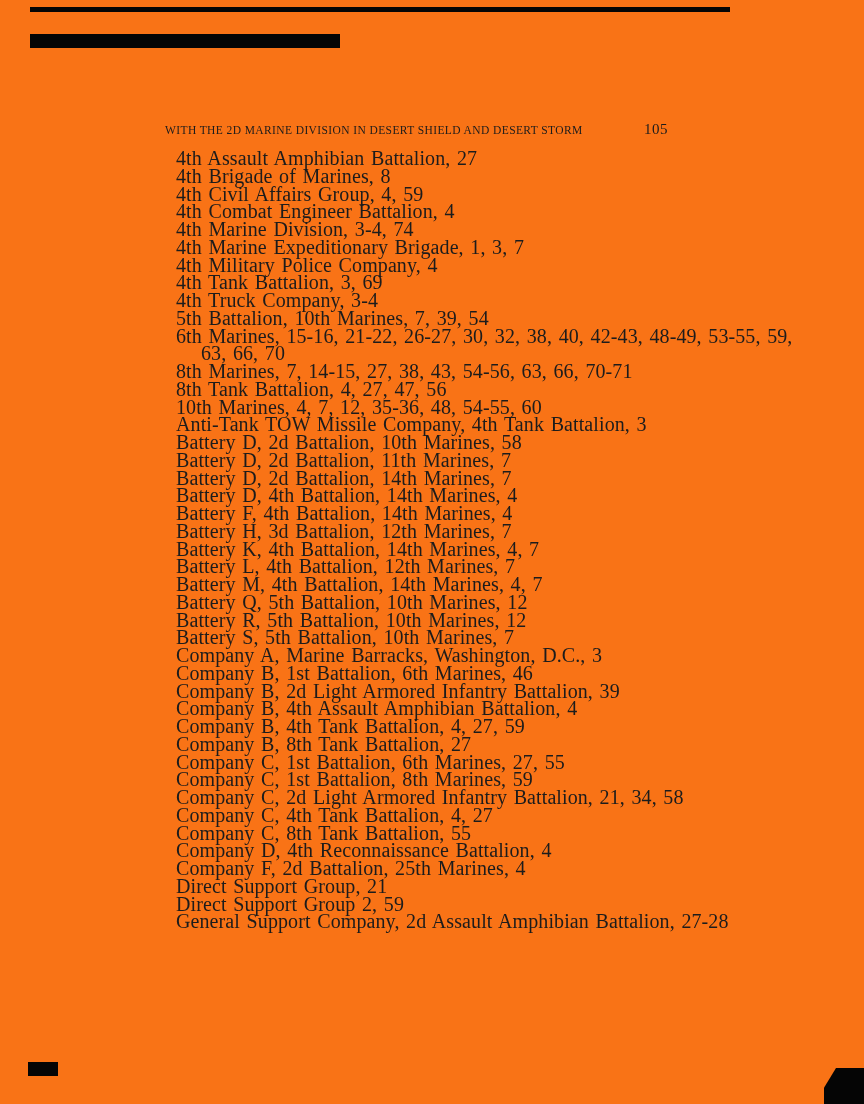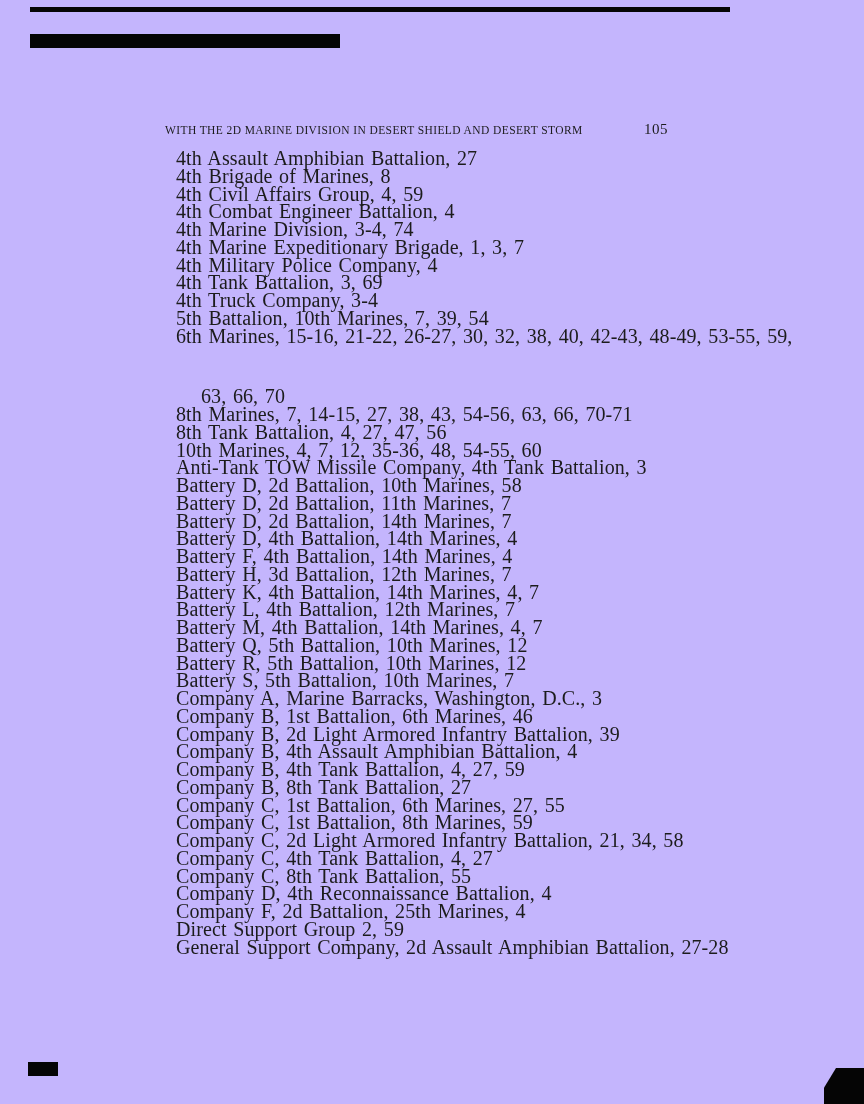--- a/index.html
+++ b/index.html
@@ -11,21 +11,21 @@
     height: 1104px;
     position: relative;
     background: #fbfbf9;
     font-family: "Liberation Serif", serif;
     color: #1c1c1c;
     overflow: hidden;
   }
   .page {
     position: absolute;
     inset: 0;
-    background: #c4b5fd;
+    background: #f97316;
   }
   .artifact {
     position: absolute;
     background: #050505;
   }
   .artifact.top-line {
     left: 30px; top: 7px; width: 700px; height: 5px;
   }
   .artifact.top-bar {
     left: 30px; top: 34px; width: 310px; height: 14px;
@@ -62,21 +62,20 @@
   }
   .index-line {
     line-height: 17.75px;
     height: 17.75px;
     white-space: nowrap;
     letter-spacing: 0.1px;
     word-spacing: 1.5px;
   }
   .index-line.indent {
     padding-left: 25px;
-    margin-top: 43px;
   }
 </style>
 </head>
 <body>
 
 <div class="page">
 
   <div class="artifact top-line"></div>
   <div class="artifact top-bar"></div>
   <div class="artifact bottom-left-mark"></div>
@@ -166,19 +165,20 @@
       <div class="index-line">Company C, 2d Light Armored Infantry Battalion, 21, 34, 58</div>
 
       <div class="index-line">Company C, 4th Tank Battalion, 4, 27</div>
 
       <div class="index-line">Company C, 8th Tank Battalion, 55</div>
 
       <div class="index-line">Company D, 4th Reconnaissance Battalion, 4</div>
 
       <div class="index-line">Company F, 2d Battalion, 25th Marines, 4</div>
 
+      <div class="index-line">Direct Support Group, 21</div>
 
       <div class="index-line">Direct Support Group 2, 59</div>
 
       <div class="index-line">General Support Company, 2d Assault Amphibian Battalion, 27-28</div>
     </div>
 
 </div>
 
 </body></html>

